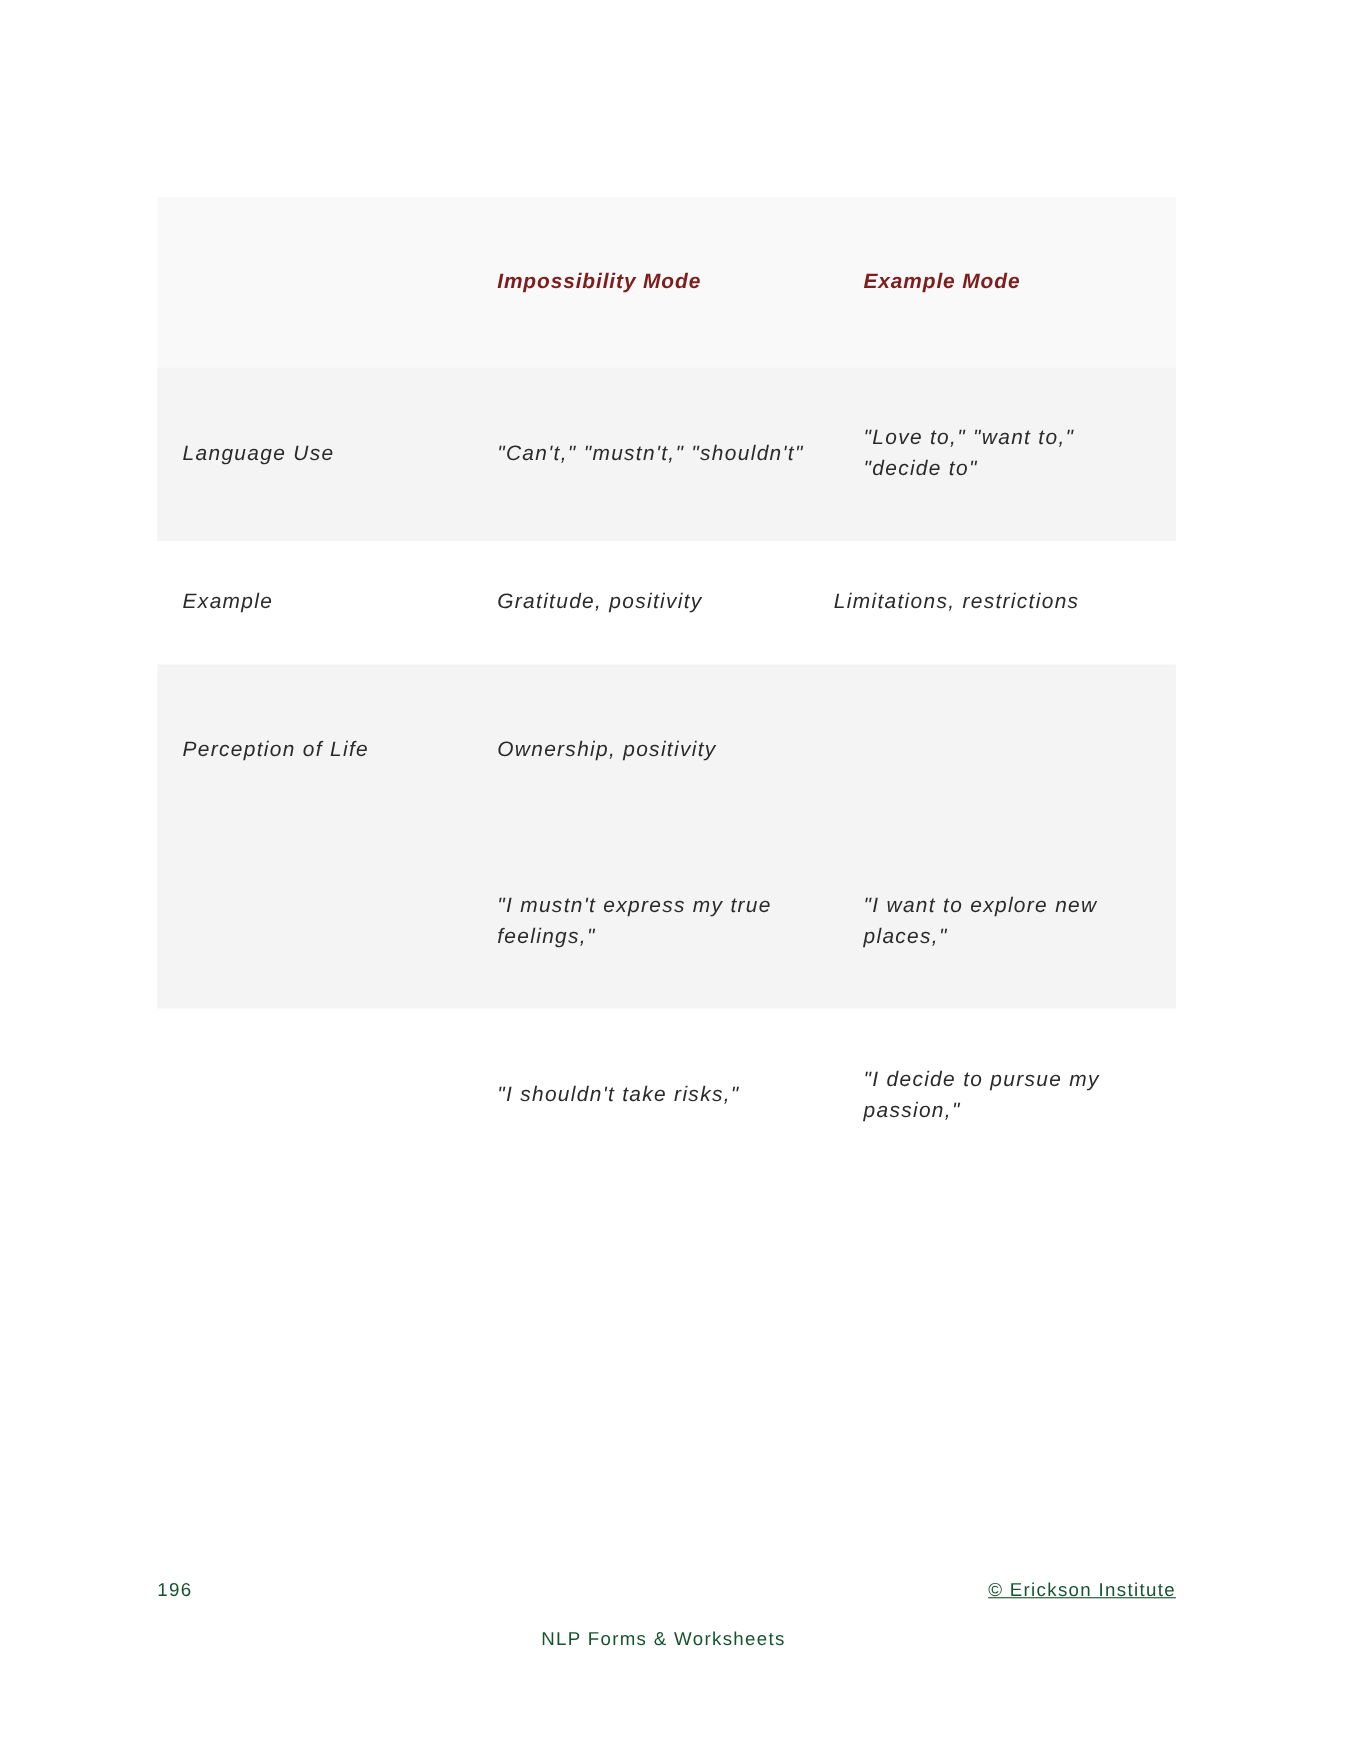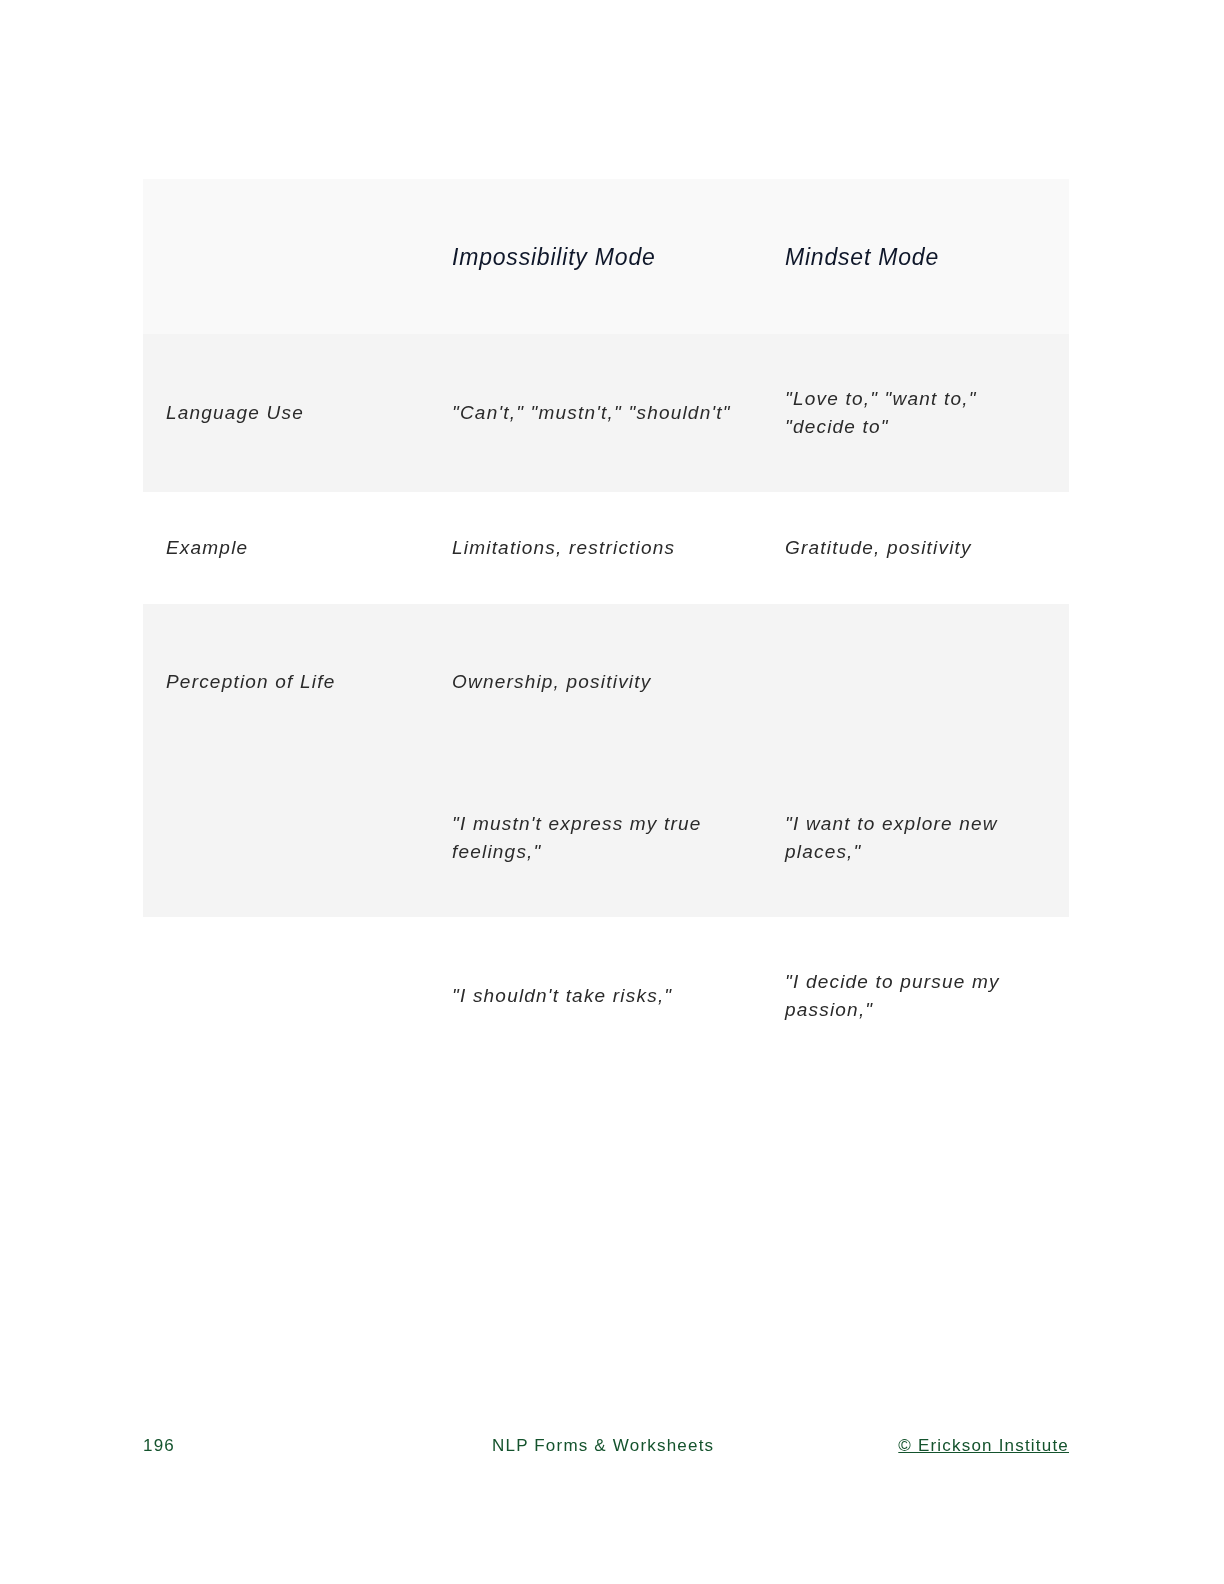--- a/index.html
+++ b/index.html
@@ -8,48 +8,48 @@
     .table { position: absolute; left: 143px; top: 179px; width: 926px; }
     .row { display: flex; width: 100%; }
     .row.header { height: 155px; background: #f9f9f9; }
     .row.shaded { background: #f4f4f4; align-items: center; }
     .row.plain { background: #ffffff; }
     .cell { box-sizing: border-box; display: flex; align-items: center;
       font-style: italic; font-size: 19px; letter-spacing: 1.2px; line-height: 28px; color: #2a2a2a; }
     .c1 { width: 287px; padding-left: 23px; }
     .c2 { width: 333px; padding-left: 22px; padding-right: 20px; }
     .c3 { width: 306px; padding-left: 22px; padding-right: 20px; }
-    .head-text { font-weight: normal; color: #0f172a; letter-spacing: 0.8px; font-size: 23px; }
+    .head-text { font-weight: bold; color: #7f1d1d; letter-spacing: 0.8px; font-size: 19px; }
     .footer { position: absolute; top: 1436px; left: 143px; width: 926px; height: 24px;
       font-size: 17px; letter-spacing: 1.2px; color: #14532d; }
     .footer span { position: absolute; top: 0; }
     .f-left { left: 0; }
-    .f-center { left: 349px; }
+    .f-center { left: 349px; margin-top: 44px; }
     .f-right { right: 0; text-decoration: underline; }
   </style>
 </head>
 <body>
 
 <div class="table">
   <div class="row header">
     <div class="cell c1 head-text"></div>
     <div class="cell c2 head-text">Impossibility Mode</div>
-    <div class="cell c3 head-text">Mindset Mode</div>
+    <div class="cell c3 head-text">Example Mode</div>
   </div>
 
   <div class="row shaded" style="height:158px">
     <div class="cell c1">Language Use</div>
     <div class="cell c2">"Can't," "mustn't," "shouldn't"</div>
     <div class="cell c3">"Love to," "want to," "decide to"</div>
   </div>
 
   <div class="row plain" style="height:112px">
     <div class="cell c1">Example</div>
+    <div class="cell c3">Gratitude, positivity</div>
     <div class="cell c2">Limitations, restrictions</div>
-    <div class="cell c3">Gratitude, positivity</div>
   </div>
 
   <div class="row shaded" style="height:155px">
     <div class="cell c1">Perception of Life</div>
     <div class="cell c3">Ownership, positivity</div>
   </div>
 
 
   <div class="row shaded" style="height:158px">
     <div class="cell c1"></div>

